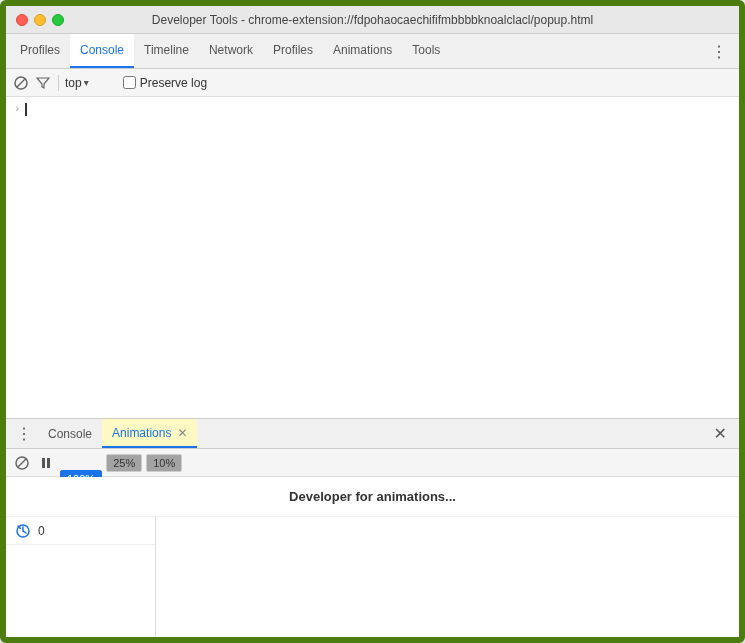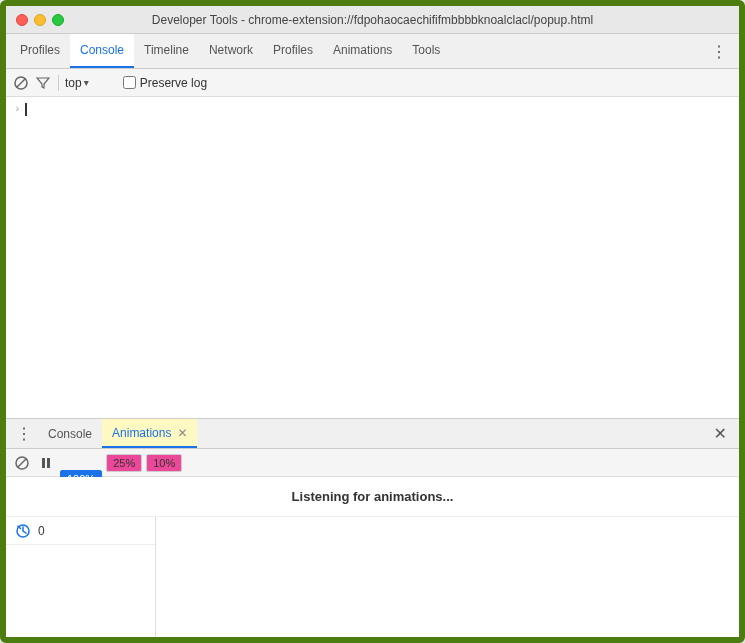--- a/index.html
+++ b/index.html
@@ -249,21 +249,21 @@
       color: #555;
       font-size: 12px;
       border: none;
       background: none;
     }
     .speed-btn {
       padding: 2px 6px;
       font-size: 11px;
       cursor: pointer;
       border: 1px solid #ccc;
-      background: #ec4899;
+      background: #a3a3a3;
       color: #333;
       border-radius: 2px;
     }
     .speed-btn.active {
       background: #1a73e8;
       color: #fff;
       border-color: #1a73e8;
       margin-top: 33px;
     }
 
@@ -444,21 +444,21 @@
             <rect x="2" y="1" width="3" height="10" fill="#555"></rect>
             <rect x="7" y="1" width="3" height="10" fill="#555"></rect>
           </svg>
         </button>
         <button class="speed-btn active">100%</button>
         <button class="speed-btn">25%</button>
         <button class="speed-btn">10%</button>
       </div>
 
       <div class="listening-area">
-        <span class="listening-text">Listening for animations...</span>
+        <span class="listening-text">Developer for animations...</span>
       </div>
 
       <div class="timeline-row">
         <div class="timeline-left">
           <div class="timeline-header">
             <div class="timeline-icon">
               <svg width="16" height="16" viewBox="0 0 16 16" fill="none">
                 <circle cx="8" cy="8" r="6" stroke="#1a73e8" stroke-width="1.5"></circle>
                 <path d="M8 4v4l3 2" stroke="#1a73e8" stroke-width="1.5" stroke-linecap="round"></path>
                 <path d="M3 3l2.5 2.5" stroke="#1a73e8" stroke-width="1.5" stroke-linecap="round"></path>

